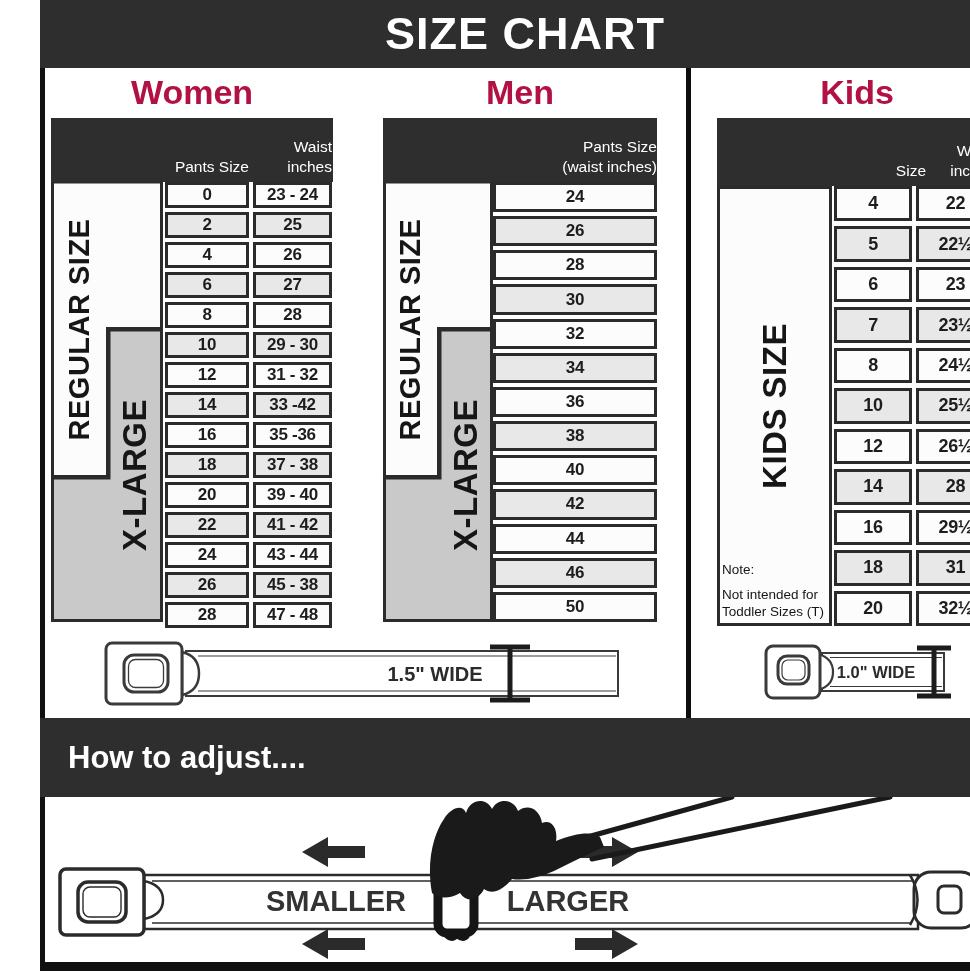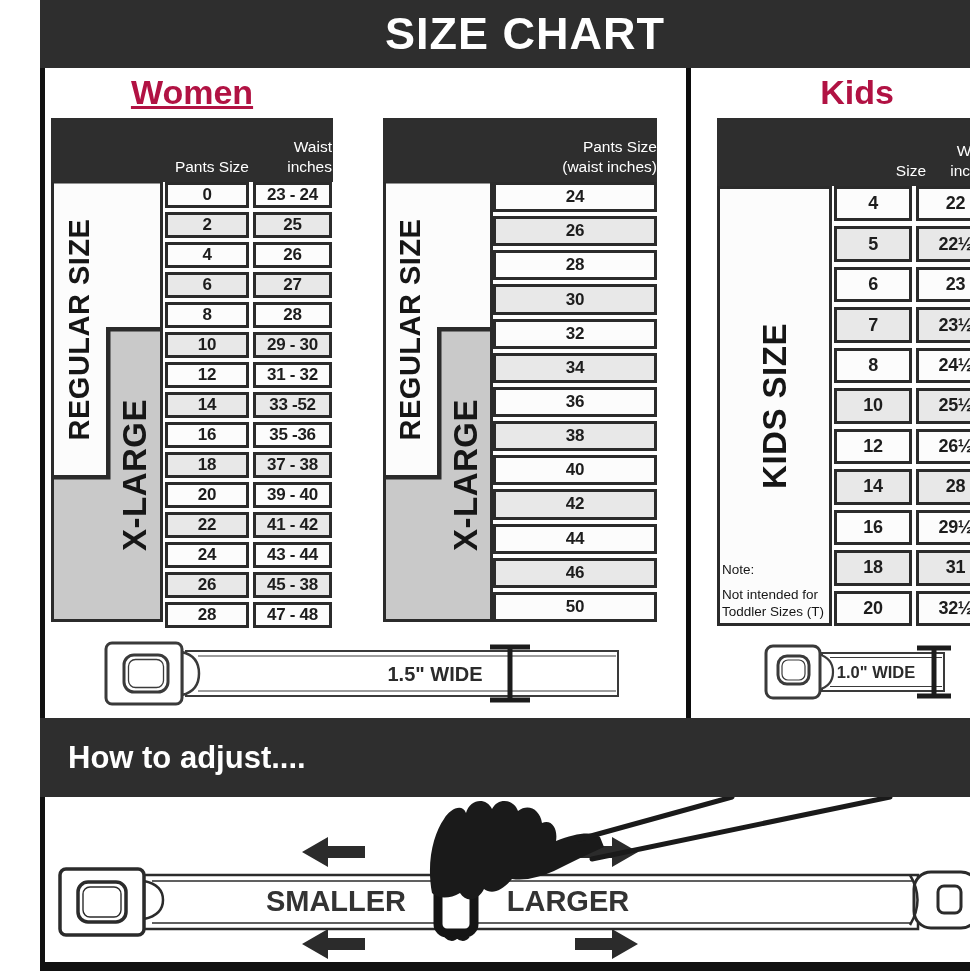--- a/index.html
+++ b/index.html
@@ -11,21 +11,21 @@
   .edge-bottom{left:0;top:962px;width:970px;height:9px;}
 
   .banner{position:absolute;left:0;top:0;width:970px;height:68px;background:#2e2e2e;
           display:flex;align-items:center;justify-content:center;}
   .banner-title{color:#fff;font-size:45px;font-weight:700;letter-spacing:1px;}
 
   .divider{position:absolute;left:646px;top:68px;width:5px;height:650px;background:#0d0d0d;}
 
   .sec-title{position:absolute;top:70px;height:44px;display:flex;align-items:center;justify-content:center;
              font-size:34px;font-weight:700;color:#b11243;}
-  .sec-title.women{left:11px;width:282px;text-decoration:underline;}
+  .sec-title.women{left:11px;width:282px;}
   .sec-title.men{left:343px;width:274px;}
   .sec-title.kids{left:677px;width:280px;}
 
   .table{position:absolute;top:118px;}
   .table.women{left:11px;width:282px;height:504px;}
   .table.men{left:343px;width:274px;height:504px;}
   .table.kids{left:677px;width:280px;height:508px;}
 
   .thead{position:absolute;left:0;top:0;right:0;height:64px;background:#2e2e2e;color:#fff;}
   .table.kids .thead{height:68px;}
@@ -88,20 +88,21 @@
   <div class="banner">
     <div class="banner-title">SIZE CHART</div>
   </div>
 
   <div class="edge edge-left"></div>
   <div class="edge edge-right"></div>
   <div class="edge edge-bottom"></div>
   <div class="divider"></div>
 
   <div class="sec-title women">Women</div>
+  <div class="sec-title men">Men</div>
   <div class="sec-title kids">Kids</div>
 
   <div class="table women">
     <div class="thead">
       <div class="hdr hdr-c1">Pants Size</div>
       <div class="hdr hdr-c2">
         <div>Waist</div>
         <div>inches</div>
       </div>
     </div>
@@ -134,21 +135,21 @@
           <div class="cell">28</div>
         </div>
       <div class="col col-waist" id="women-col-waist">
           <div class="cell">23 - 24</div>
           <div class="cell">25</div>
           <div class="cell">26</div>
           <div class="cell">27</div>
           <div class="cell">28</div>
           <div class="cell">29 - 30</div>
           <div class="cell">31 - 32</div>
-          <div class="cell">33 -52</div>
+          <div class="cell">33 -42</div>
           <div class="cell">35 -36</div>
           <div class="cell">37 - 38</div>
           <div class="cell">39 - 40</div>
           <div class="cell">41 - 42</div>
           <div class="cell">43 - 44</div>
           <div class="cell">45 - 38</div>
           <div class="cell">47 - 48</div>
         </div>
     </div>
   </div>

